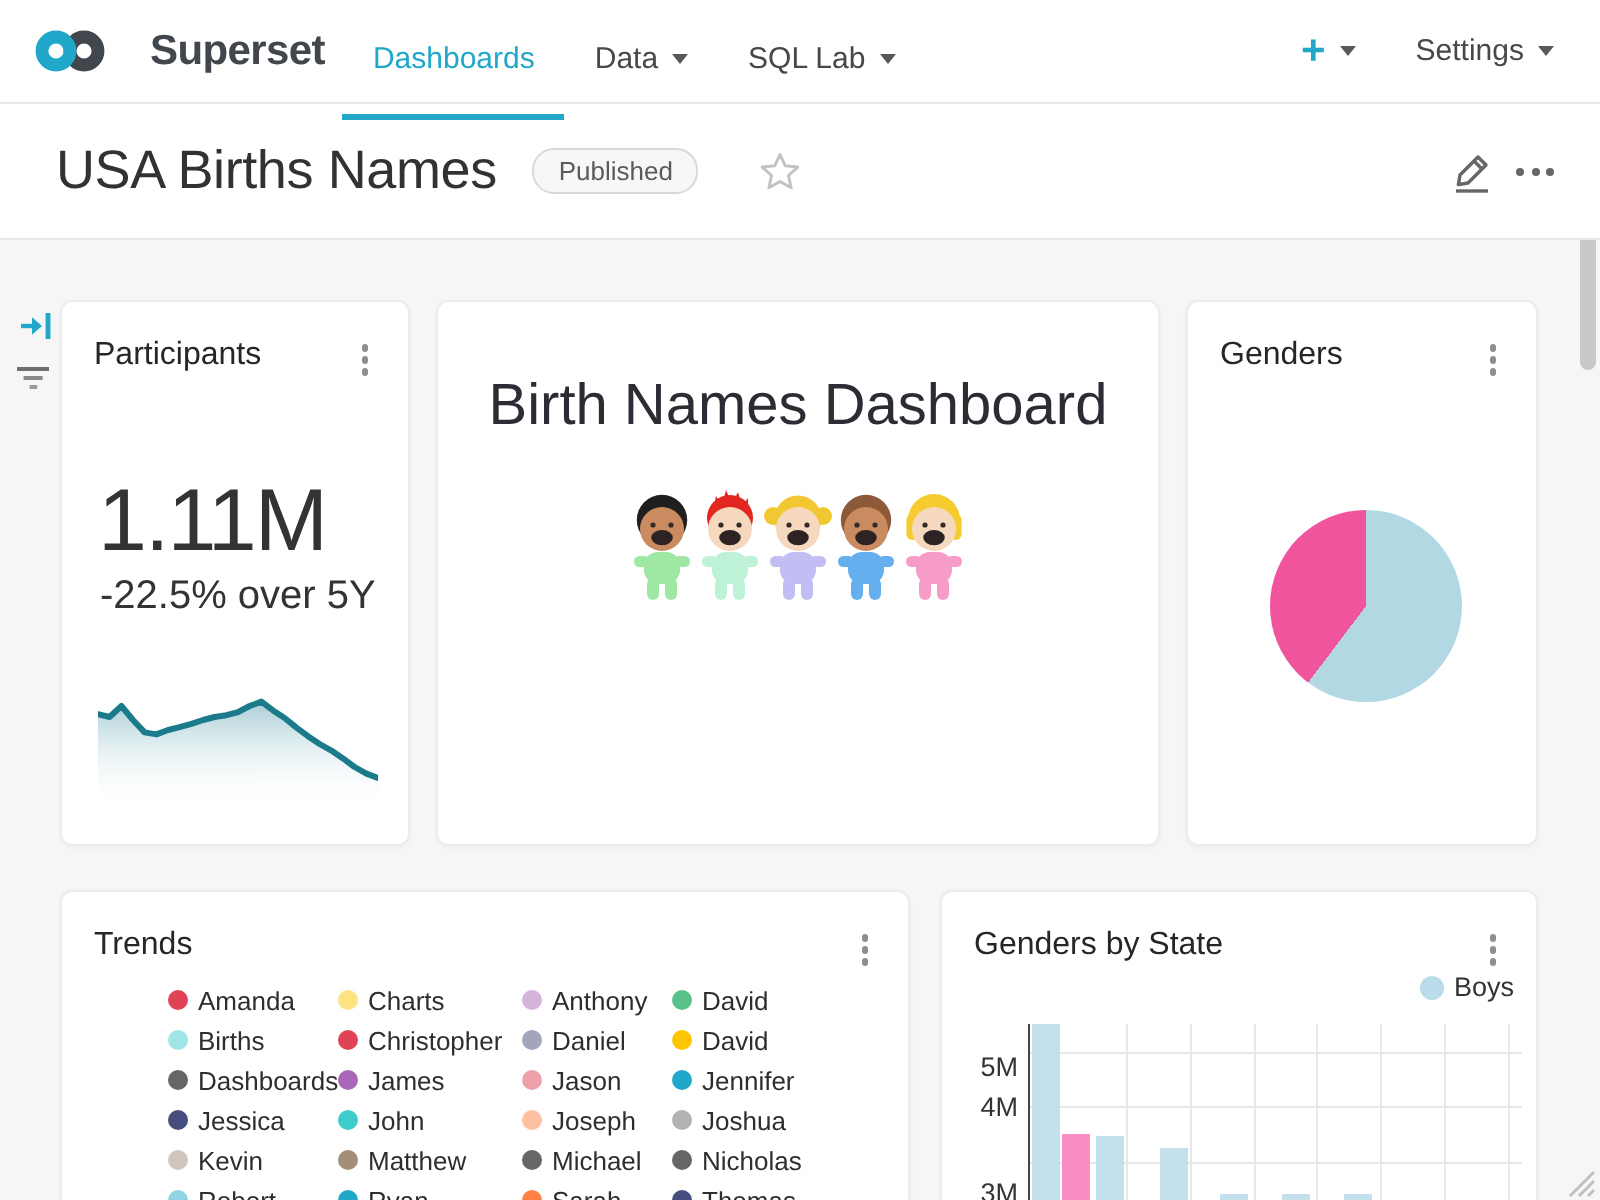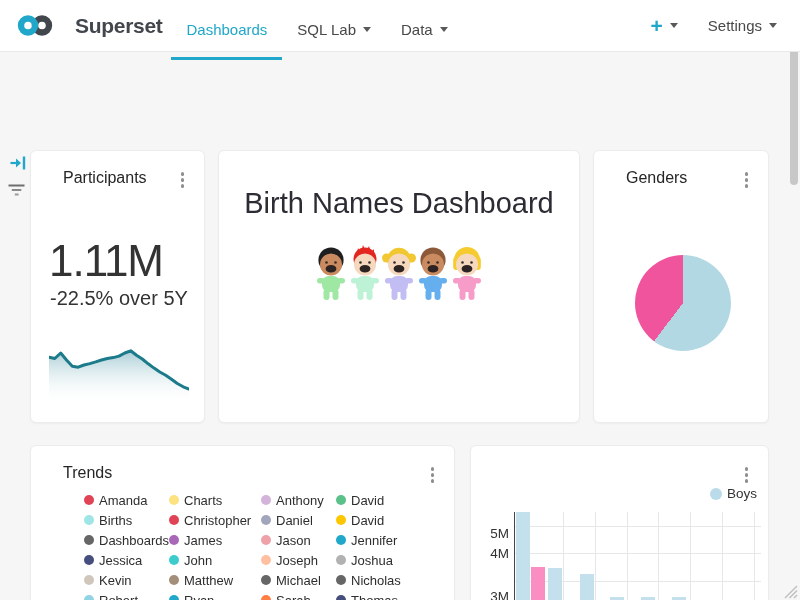--- a/index.html
+++ b/index.html
@@ -35,21 +35,21 @@
   .title-actions{margin-left:auto;display:flex;align-items:center;gap:11px;}
   .ellipsis{display:flex;gap:3.5px;cursor:pointer;padding:4px 0;}
   .ellipsis i{width:4px;height:4px;border-radius:50%;background:#666;}
 
   
   .rail-icon{position:absolute;cursor:pointer;}
 
   
   .card{position:absolute;background:#fff;border:1px solid #ECECEC;border-radius:6px;
         box-shadow:0 1px 2px rgba(0,0,0,0.04);}
-  .card-title{position:absolute;left:32px;top:18px;font-size:16px;font-weight:500;color:#262626;}
+  .card-title{position:absolute;left:16px;top:18px;font-size:16px;font-weight:500;color:#262626;}
   .kebab{position:absolute;right:18px;top:19px;display:flex;flex-direction:column;gap:2.5px;cursor:pointer;padding:2px;}
   .kebab i{width:3.5px;height:3.5px;border-radius:50%;background:#8E8E8E;}
 
   
   .big-number{position:absolute;left:18px;top:85px;font-size:44px;font-weight:500;color:#333;letter-spacing:-1px;}
   .subheader{position:absolute;left:19px;top:136px;font-size:20px;color:#333;}
   .spark{position:absolute;left:18px;top:188px;}
 
   
   .md-title{margin:36px 0 0 0;text-align:center;font-size:29px;font-weight:500;color:#2C2C34;}
@@ -89,40 +89,63 @@
         <circle cx="26" cy="13.5" r="7" fill="none" stroke="#42464D" stroke-width="6.4"></circle>
         <circle cx="12" cy="13.5" r="7" fill="none" stroke="#20A7C9" stroke-width="6.4"></circle>
       </svg>
       <span class="brand-name">Superset</span>
     </div>
     <div class="nav-items" id="nav-items">
         <div class="nav-item active">
           <span>Dashboards</span>
         </div>
         <div class="nav-item">
+          <span>Data</span>
+          <span class="caret"></span>
+        </div>
+        <div class="nav-item">
           <span>SQL Lab</span>
-          <span class="caret"></span>
-        </div>
-        <div class="nav-item">
-          <span>Data</span>
           <span class="caret"></span>
         </div>
       </div>
     <div class="nav-right">
       <div class="plus-btn">
         <span class="plus-glyph">+</span>
         <span class="caret"></span>
       </div>
       <div class="settings">
         <span>Settings</span>
         <span class="caret"></span>
       </div>
     </div>
   </div>
 
+  <div class="titlebar">
+    <h1 class="dash-title">USA Births Names</h1>
+    <span class="badge">Published</span>
+    <span class="star">
+      <svg width="22" height="22" viewBox="0 0 24 24" fill="none" stroke="#C2C2C2" stroke-width="1.6" stroke-linejoin="round">
+        <path d="M12 2.5 L14.9 8.6 L21.7 9.3 L16.6 13.9 L18.1 20.6 L12 17.2 L5.9 20.6 L7.4 13.9 L2.3 9.3 L9.1 8.6 Z"></path>
+      </svg>
+    </span>
+    <div class="title-actions">
+      <span style="display:flex;">
+        <svg width="22" height="24" viewBox="0 0 22 24" fill="none" stroke="#666" stroke-width="1.7" stroke-linejoin="round">
+          <path d="M5 13.5 L14 4.5 L18 8.5 L9 17.5 L4.2 18.3 Z"></path>
+          <path d="M12 6.5 L16 10.5"></path>
+          <line x1="3" y1="21.5" x2="19" y2="21.5"></line>
+        </svg>
+      </span>
+      <span class="ellipsis">
+          <i></i>
+          <i></i>
+          <i></i>
+        </span>
+    </div>
+  </div>
 
   <span class="rail-icon" style="left:10px;top:155px;">
     <svg width="17" height="16" viewBox="0 0 17 16">
       <line x1="0.5" y1="8" x2="9" y2="8" stroke="#20A7C9" stroke-width="2.2"></line>
       <polygon points="6,3.6 11,8 6,12.4" fill="#20A7C9"></polygon>
       <rect x="12.8" y="1.5" width="2.4" height="13" fill="#20A7C9"></rect>
     </svg>
   </span>
   <span class="rail-icon" style="left:8px;top:183px;">
     <svg width="18" height="13" viewBox="0 0 18 13">
@@ -335,20 +358,21 @@
           <span class="legend-label">Sarah</span>
         </div>
         <div class="legend-item">
           <span class="legend-dot" style="background: rgb(69, 78, 124);"></span>
           <span class="legend-label">Thomas</span>
         </div>
       </div>
   </div>
 
   <div class="card" style="left:470px;top:445px;width:299px;height:230px;">
+    <div class="card-title">Genders by State</div>
     <span class="kebab">
         <i></i>
         <i></i>
         <i></i>
       </span>
     <div class="gbs-legend">
       <span class="dot"></span>
       <span class="lab">Boys</span>
     </div>
     <div id="gbs-ticks">

